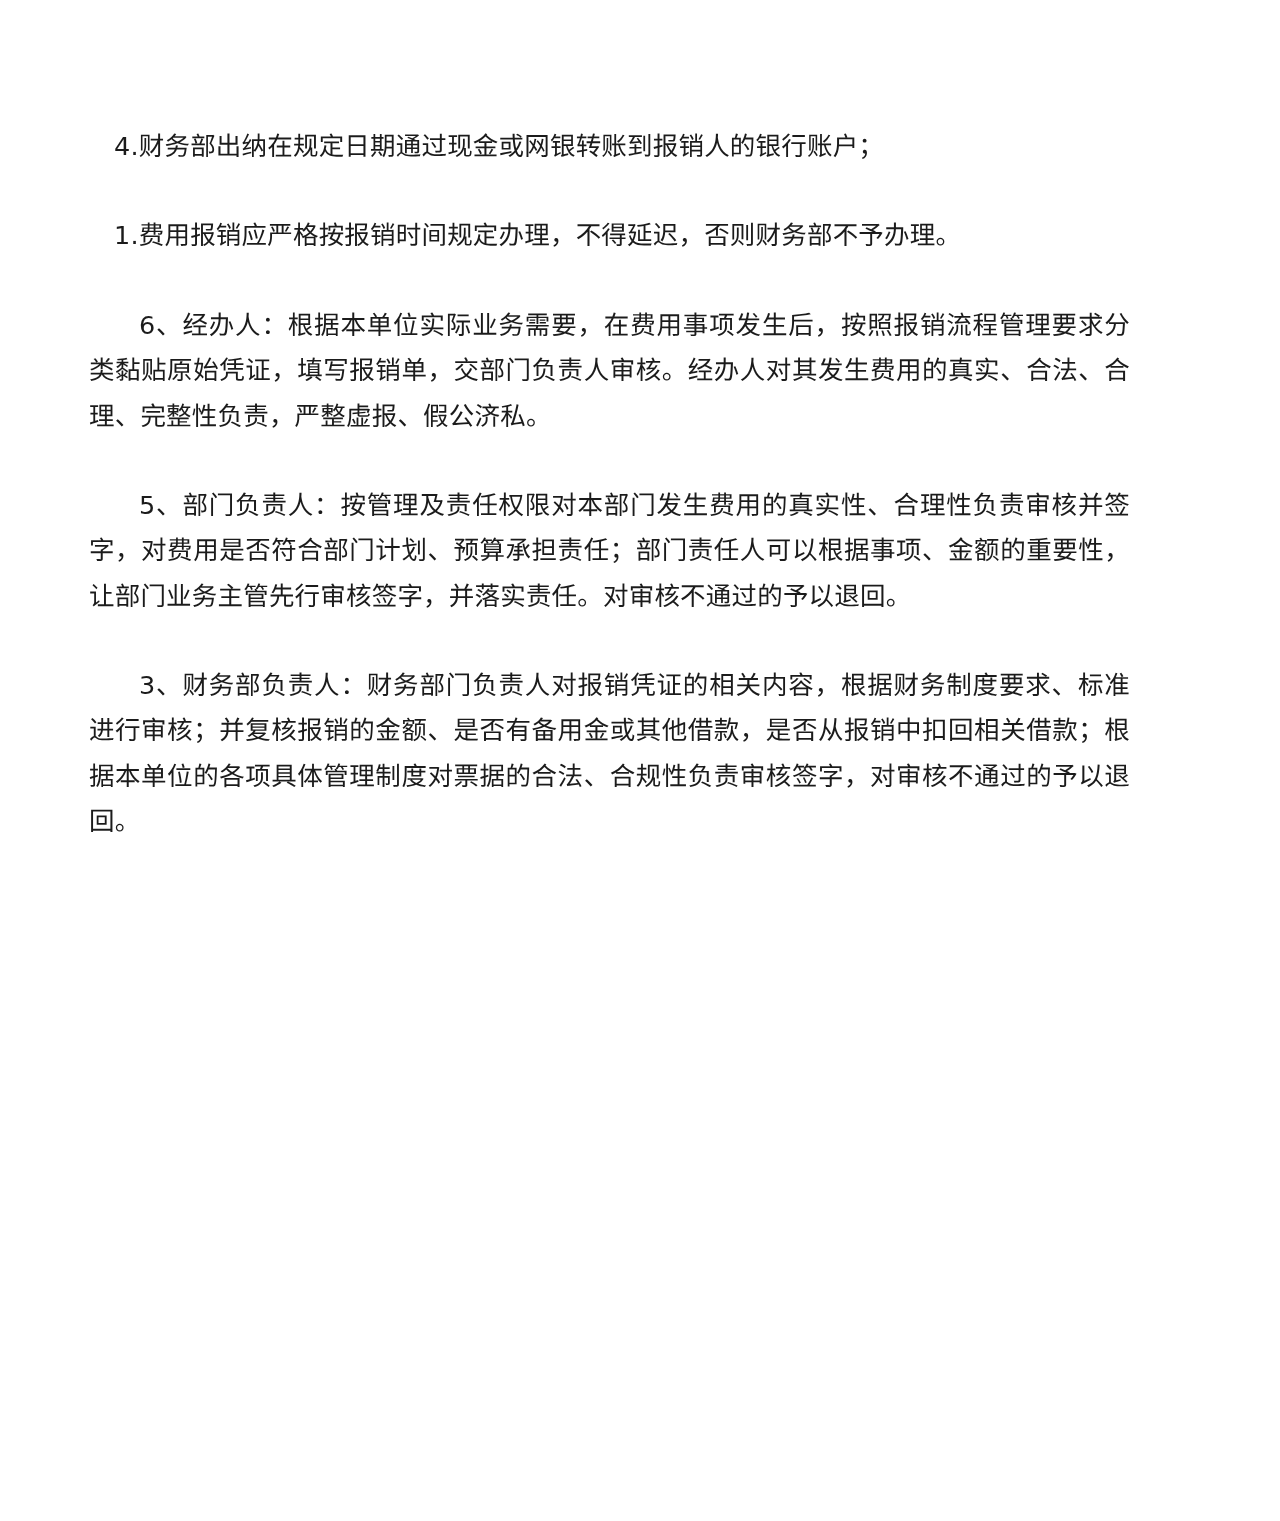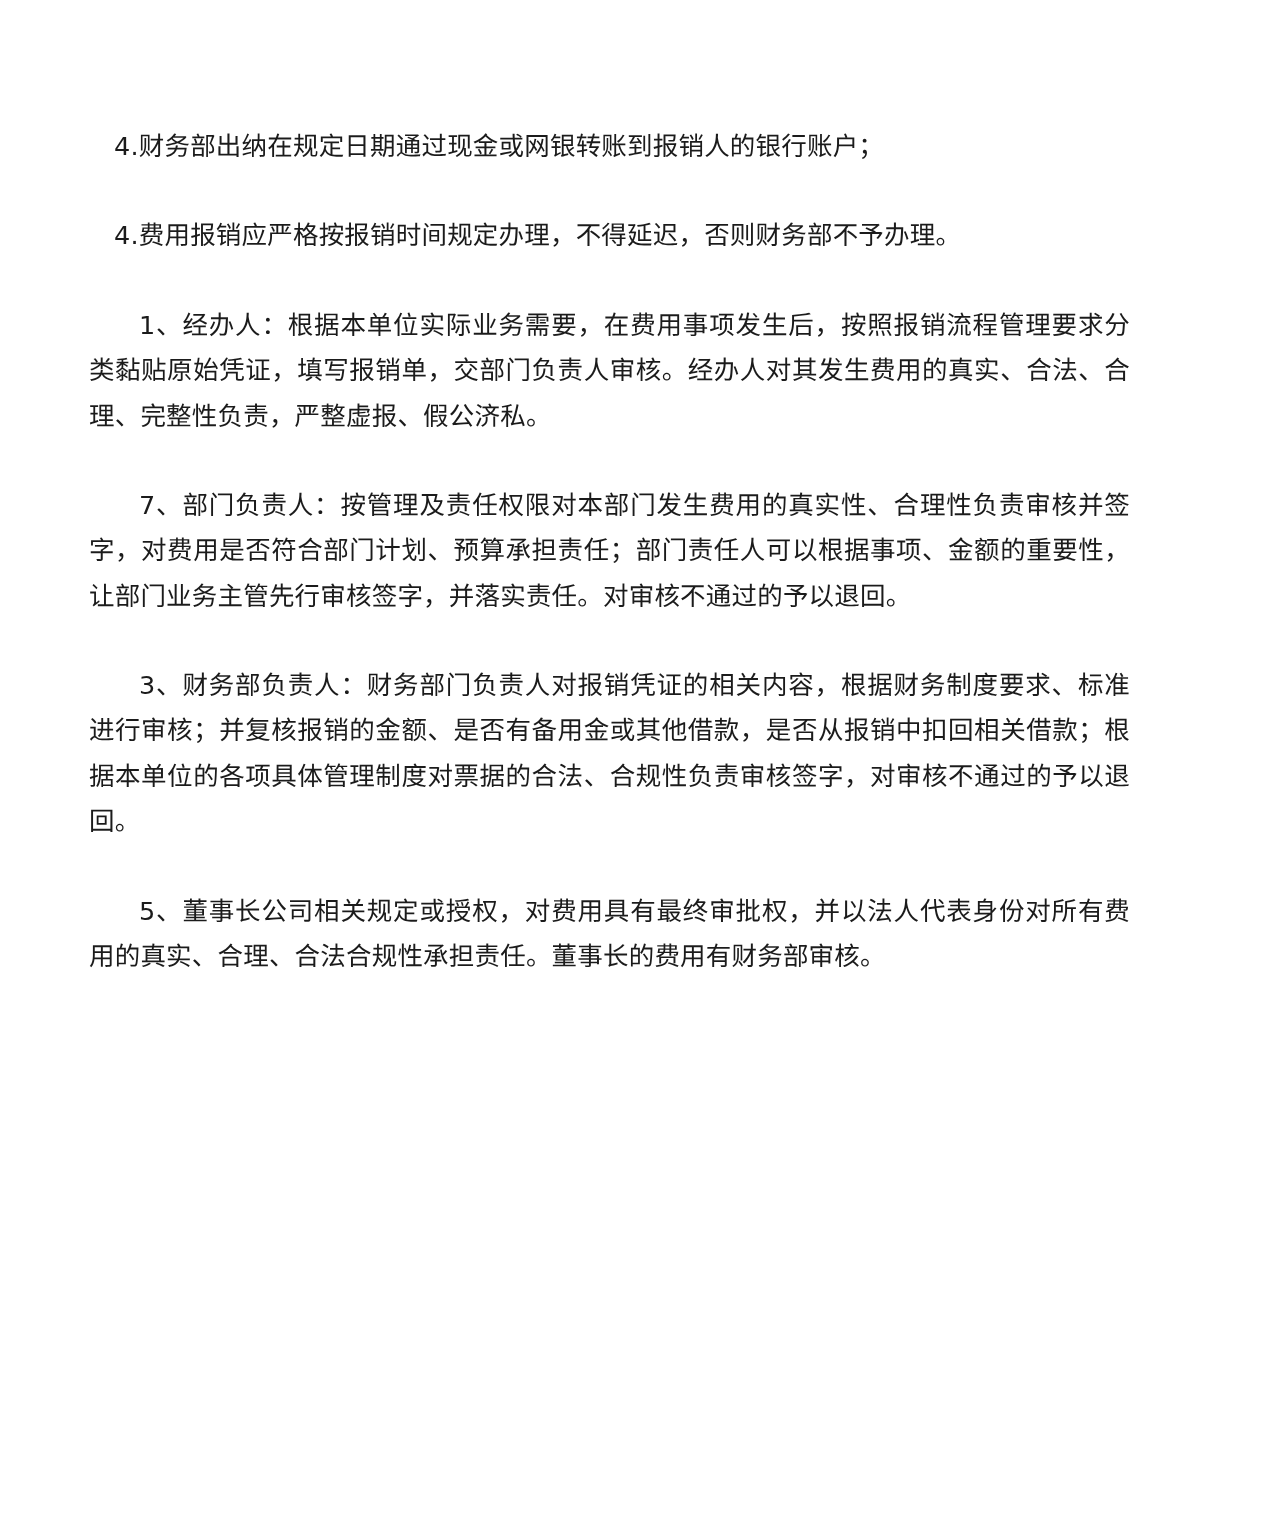--- a/index.html
+++ b/index.html
@@ -40,19 +40,18 @@
   p.para.indent-2 {
     text-indent: 50px;
   }
 </style>
 </head>
 <body>
 
 <div class="page">
   <div class="doc-body">
     <p class="para indent-1">4.财务部出纳在规定日期通过现金或网银转账到报销人的银行账户；</p>
-    <p class="para indent-1">4.费用报销应严格按报销时间规定办理，不得延迟，否则财务部不予办理。</p>
-    <p class="para indent-2">1、经办人：根据本单位实际业务需要，在费用事项发生后，按照报销流程管理要求分类黏贴原始凭证，填写报销单，交部门负责人审核。经办人对其发生费用的真实、合法、合理、完整性负责，严整虚报、假公济私。</p>
-    <p class="para indent-2">7、部门负责人：按管理及责任权限对本部门发生费用的真实性、合理性负责审核并签字，对费用是否符合部门计划、预算承担责任；部门责任人可以根据事项、金额的重要性，让部门业务主管先行审核签字，并落实责任。对审核不通过的予以退回。</p>
+    <p class="para indent-1">1.费用报销应严格按报销时间规定办理，不得延迟，否则财务部不予办理。</p>
+    <p class="para indent-2">6、经办人：根据本单位实际业务需要，在费用事项发生后，按照报销流程管理要求分类黏贴原始凭证，填写报销单，交部门负责人审核。经办人对其发生费用的真实、合法、合理、完整性负责，严整虚报、假公济私。</p>
+    <p class="para indent-2">5、部门负责人：按管理及责任权限对本部门发生费用的真实性、合理性负责审核并签字，对费用是否符合部门计划、预算承担责任；部门责任人可以根据事项、金额的重要性，让部门业务主管先行审核签字，并落实责任。对审核不通过的予以退回。</p>
     <p class="para indent-2">3、财务部负责人：财务部门负责人对报销凭证的相关内容，根据财务制度要求、标准进行审核；并复核报销的金额、是否有备用金或其他借款，是否从报销中扣回相关借款；根据本单位的各项具体管理制度对票据的合法、合规性负责审核签字，对审核不通过的予以退回。</p>
-    <p class="para indent-2">5、董事长公司相关规定或授权，对费用具有最终审批权，并以法人代表身份对所有费用的真实、合理、合法合规性承担责任。董事长的费用有财务部审核。</p>
   </div>
 </div>
 
 </body></html>

